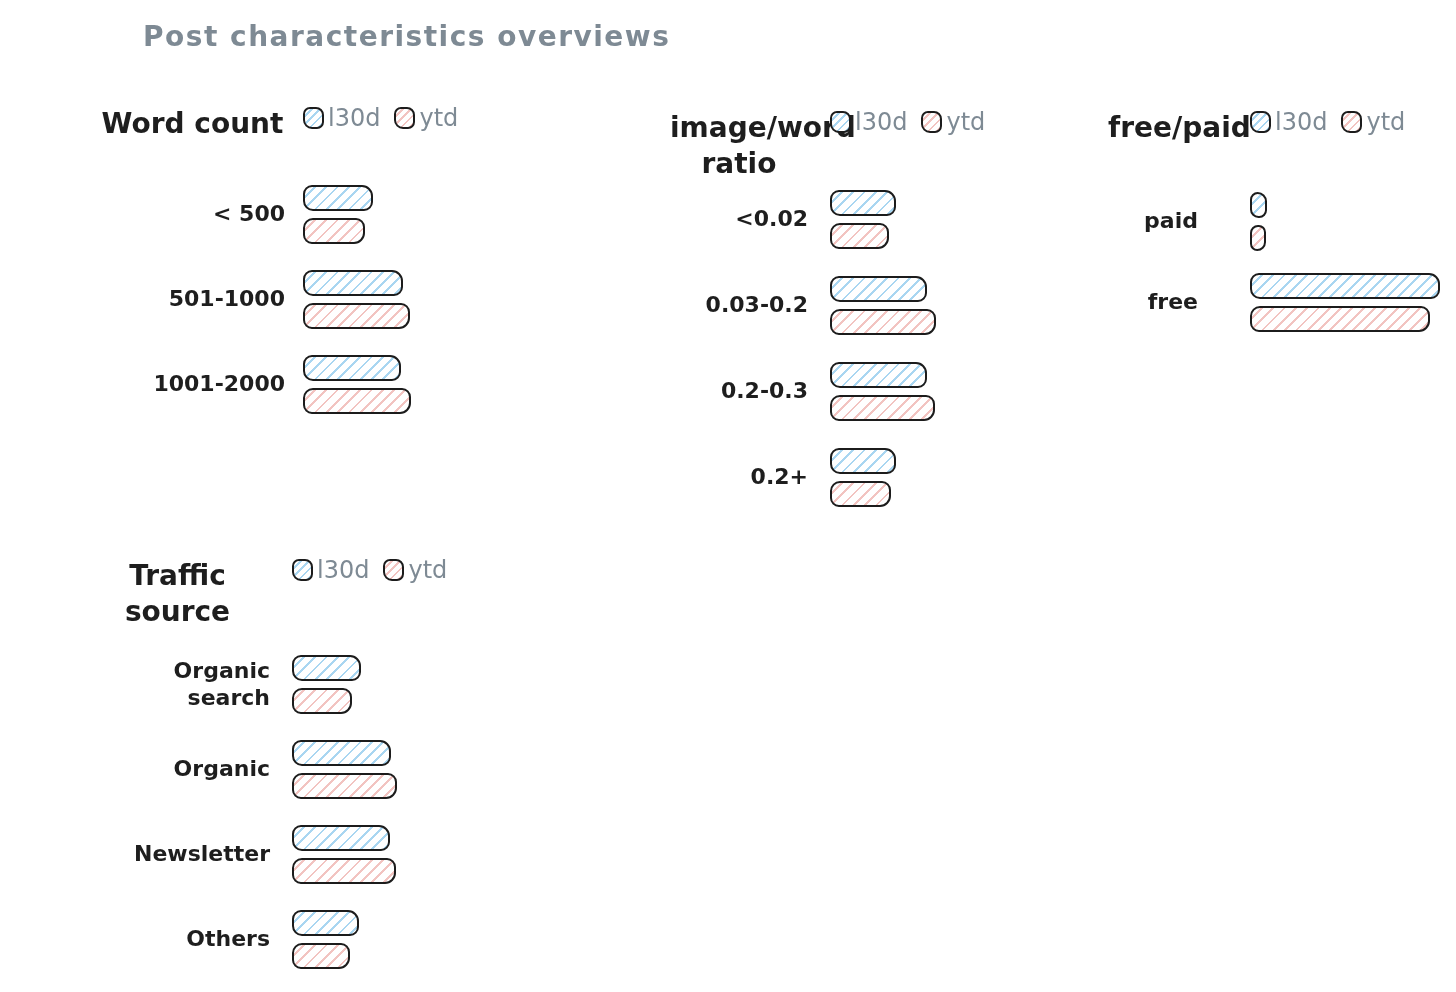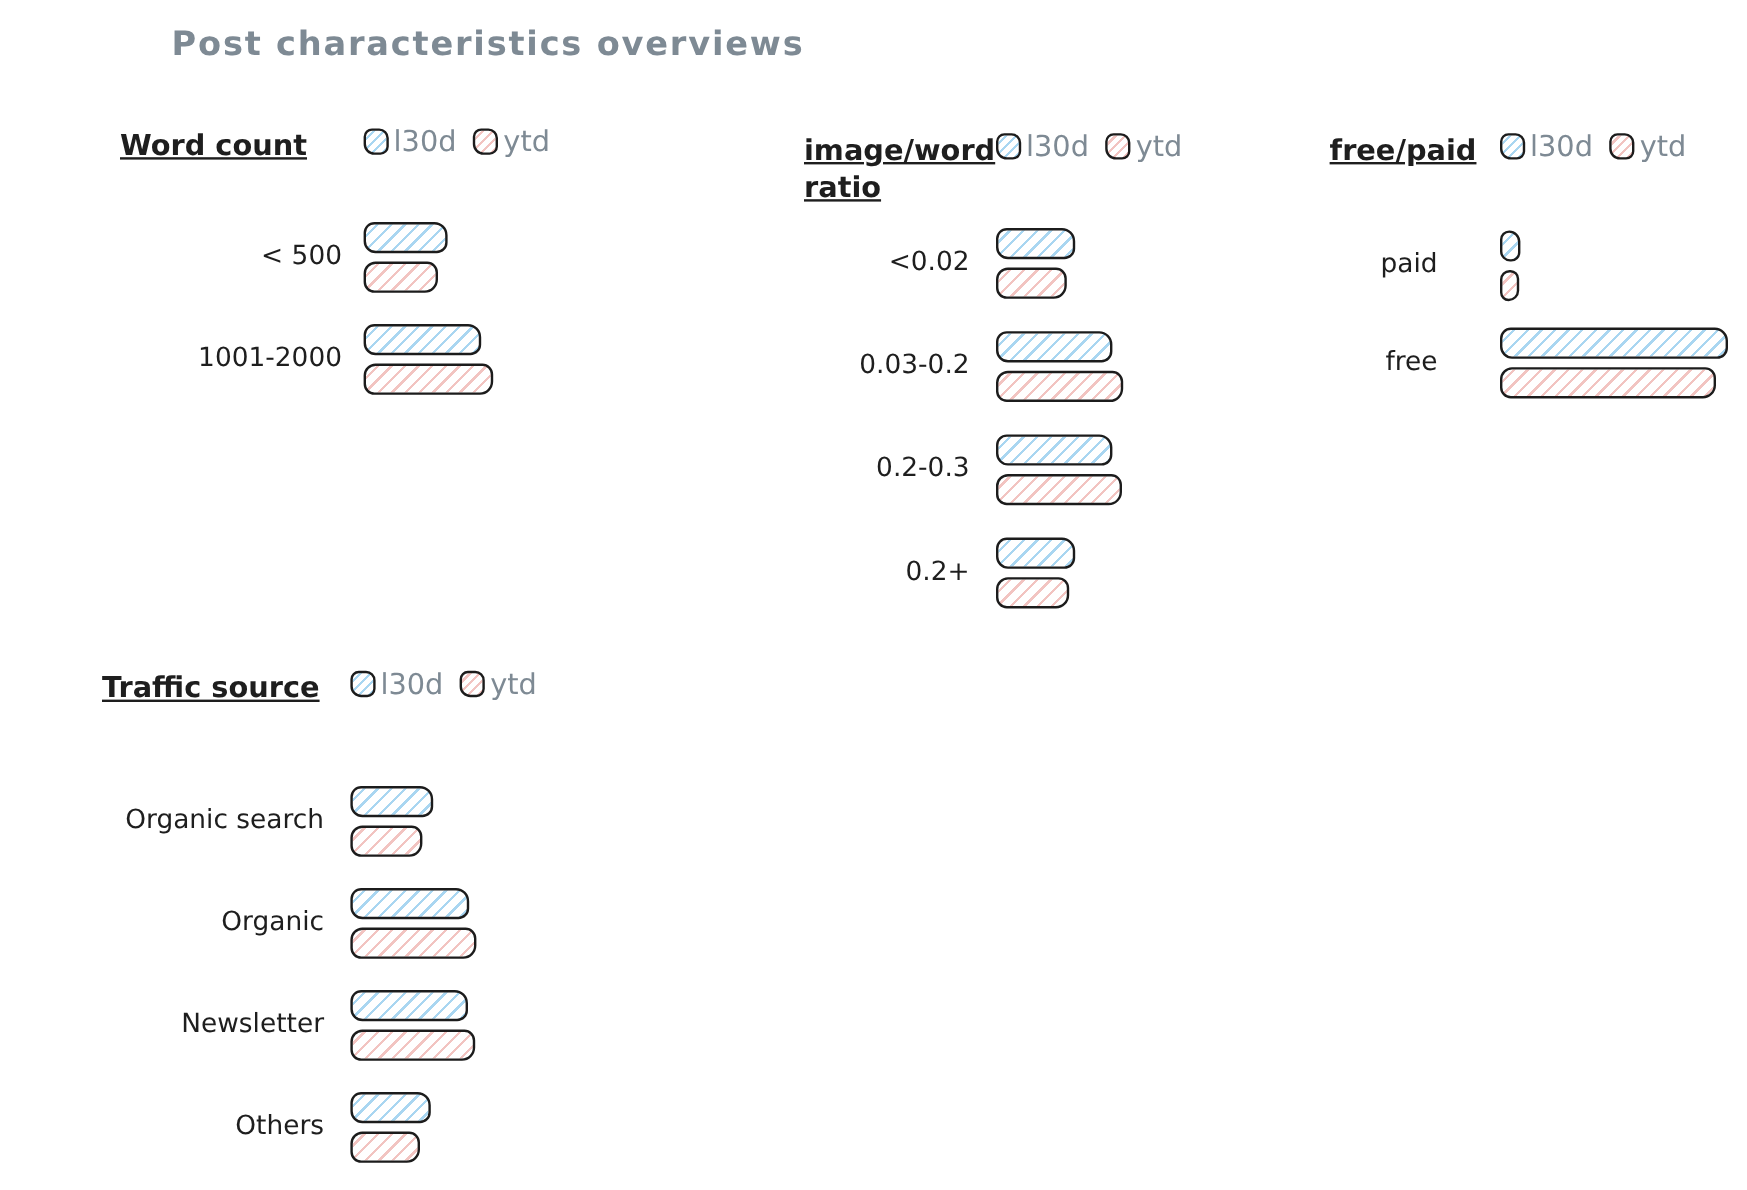--- a/index.html
+++ b/index.html
@@ -19,42 +19,42 @@
   }
   .page-title {
     position: absolute; left: 143px; top: 20px;
     font-size: 28px; font-weight: bold;
     letter-spacing: 1.5px;
     color: var(--muted);
   }
   .chart { position: absolute; }
   .header { display: flex; align-items: flex-start; }
   .chart-title {
-    text-align: left;
-    font-size: 24px; font-weight: 600; line-height: 1.3; text-decoration: underline;
+    text-align: center;
+    font-size: 28px; font-weight: 600; line-height: 1.3;
   }
   .legend { display: flex; align-items: center; margin-top: 1px; text-align: center; }
   .swatch {
     width: 21px; height: 22px;
     border: 2.6px solid var(--ink);
     border-radius: 7px 8px 7px 9px;
     box-sizing: border-box;
     flex: none;
     margin-right: 4px;
   }
   .swatch.s0 { background: repeating-linear-gradient(135deg, #fff 0 4px, var(--blue) 4px 5.8px); }
   .swatch.s1 { background: repeating-linear-gradient(135deg, #fff 0 4px, var(--pink) 4px 5.8px); }
   .legend-label {
     font-size: 24px; color: var(--muted);
     margin-right: 14px; line-height: 22px;
   }
   .rows { position: absolute; }
   .row { display: flex; align-items: center; }
   .cat-label {
-    text-align: right; font-size: 22px; font-weight: 400;
+    text-align: right; font-size: 22px; font-weight: 700;
     flex: none; line-height: 1.2;
   }
   .bars { display: flex; flex-direction: column; gap: 7px; }
   .bar {
     height: 26px;
     border: 2.6px solid var(--ink);
     box-sizing: border-box;
   }
   .bar.s0 {
     background: repeating-linear-gradient(135deg, #fff 0 6px, var(--blue) 6px 8px);
@@ -114,20 +114,27 @@
   </div>
   <div class="rows">
       <div class="row">
         <div class="cat-label">&lt; 500</div>
         <div class="bars">
           <div class="bar s0" style="width: 70px;"></div>
           <div class="bar s1" style="width: 62px;"></div>
         </div>
       </div>
       <div class="row">
+        <div class="cat-label">501-1000</div>
+        <div class="bars">
+          <div class="bar s0" style="width: 100px;"></div>
+          <div class="bar s1" style="width: 107px;"></div>
+        </div>
+      </div>
+      <div class="row">
         <div class="cat-label">1001-2000</div>
         <div class="bars">
           <div class="bar s0" style="width: 98px;"></div>
           <div class="bar s1" style="width: 108px;"></div>
         </div>
       </div>
     </div>
 </div>
 
 <div class="chart" id="chart-1">

